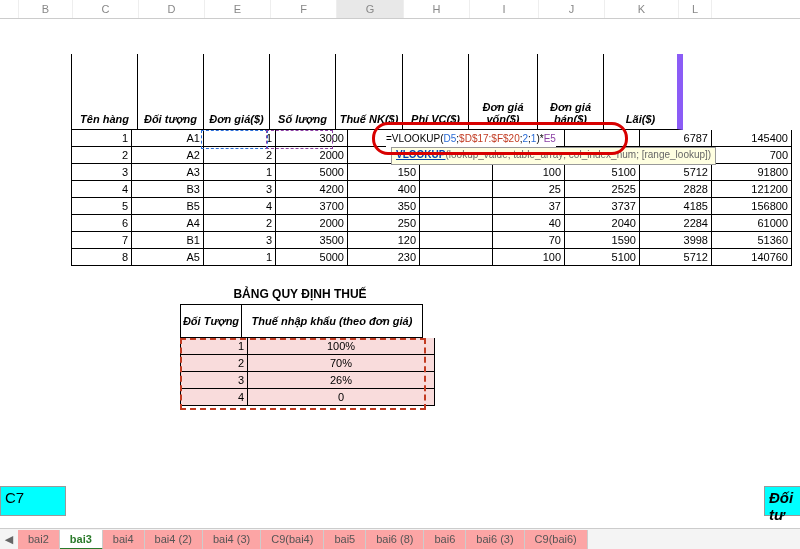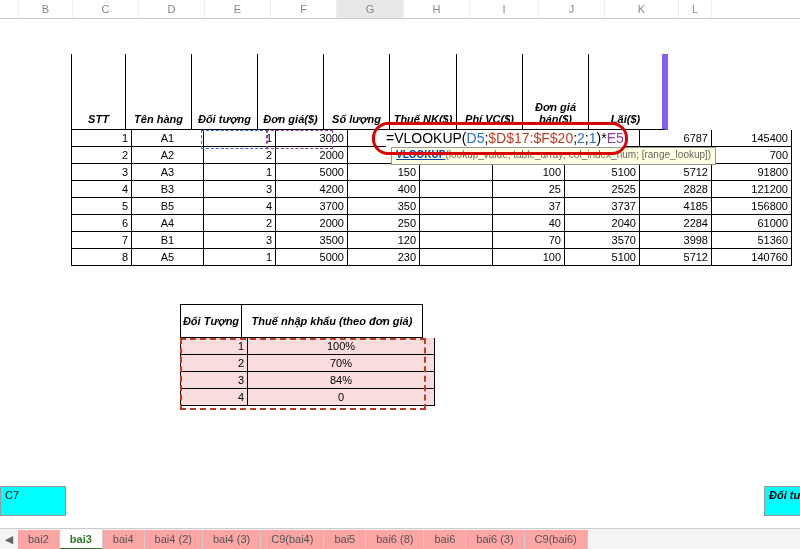--- a/index.html
+++ b/index.html
@@ -8,23 +8,23 @@
 .col-head div{flex:0 0 auto;text-align:center;color:#888;font-size:11px;line-height:18px;border-right:1px solid #eee}
 .colA{width:18px}
 .colB{width:53px}.colC{width:65px}.colD{width:65px}.colE{width:65px}.colF{width:65px}.colG{width:66px}.colH{width:65px}.colI{width:68px}.colJ{width:65px}.colK{width:73px}.colL{width:32px}
 .title-row{position:absolute;left:71px;top:36px;width:650px;height:18px;border:1px solid #000;text-align:center;font-weight:bold;font-size:12px;line-height:18px}
 .hdr-row{position:absolute;left:71px;top:54px;height:76px;display:flex}
 .hdr-row div{border-left:1px solid #000;border-bottom:1px solid #000;border-top:none;display:flex;align-items:flex-end;justify-content:center;font-style:italic;font-weight:bold;padding-bottom:4px;text-align:center}
 .hdr-row div:last-child{border-right:6px solid #8b5cf6}
 .data-row{position:absolute;left:71px;height:17px;display:flex}
 .data-row div{border-left:1px solid #000;border-bottom:1px solid #000;line-height:16px;padding:0 3px;overflow:hidden;white-space:nowrap}
 .data-row div:last-child{border-right:1px solid #000}
-.r{text-align:right}.l{text-align:center}
+.r{text-align:right}.l{text-align:right}
 .cB{width:53px}.cC{width:65px}.cD{width:65px}.cE{width:65px}.cF{width:65px}.cG{width:66px}.cH{width:65px}.cI{width:68px}.cJ{width:65px}.cK{width:73px}
-.formula{position:absolute;left:386px;top:130px;height:17px;background:#fff;border:none;font-size:14px;line-height:17px;z-index:3;white-space:nowrap}
+.formula{position:absolute;left:386px;top:130px;height:17px;background:#fff;border:none;font-size:10px;line-height:17px;z-index:3;white-space:nowrap}
 .formula .fn{color:#000}
 .formula .ref1{color:#2a6cd6}
 .formula .ref2{color:#c23b22}
 .formula .num{color:#2a6cd6}
 .formula .ref3{color:#8a3fa3}
 .redring{position:absolute;left:372px;top:122px;width:250px;height:27px;border:3px solid #d80000;border-radius:16px;z-index:5;pointer-events:none}
 .hint{position:absolute;left:391px;top:147px;height:16px;background:#ffffe1;border:1px solid #999;font-size:10px;line-height:14px;padding:0 4px;z-index:4;white-space:nowrap}
 .hint .link{color:#0645ad;text-decoration:underline;font-weight:bold}
 .hint .p{color:#666}
 .selD5{position:absolute;left:201px;top:130px;width:65px;height:17px;border:1px dashed #2a6cd6;z-index:2;pointer-events:none}
@@ -32,21 +32,21 @@
 .tax-title{position:absolute;left:180px;top:287px;width:240px;text-align:center;font-weight:bold;font-size:12px}
 .tax-hdr{position:absolute;left:180px;top:304px;display:flex;height:34px}
 .tax-hdr div{border:1px solid #000;display:flex;align-items:center;justify-content:center;font-style:italic;font-weight:bold;text-align:center}
 .tax-hdr div:first-child{width:60px;border-right:none}
 .tax-hdr div:last-child{width:180px}
 .tax-row{position:absolute;left:180px;height:17px;display:flex}
 .tax-row div{border-left:1px solid #000;border-bottom:1px solid #000;background:#f9dcdc;line-height:16px;padding:0 3px}
 .tax-row div:first-child{width:60px;text-align:right}
 .tax-row div:last-child{width:180px;text-align:center;border-right:1px solid #000}
 .selTax{position:absolute;left:180px;top:338px;width:242px;height:68px;border:2px dashed #c23b22;z-index:2;pointer-events:none}
-.cyanbox{position:absolute;background:#00ffff;border:1px solid #999;font-size:11px;padding:2px 4px}
+.cyanbox{position:absolute;background:#00ffff;border:1px solid #999;font-size:15px;padding:2px 4px}
 .cy1{left:0;top:486px;width:56px;height:24px}
 .cy2{left:764px;top:486px;width:36px;height:24px;font-style:italic;font-weight:bold}
 .tabs{position:absolute;left:0;top:528px;width:800px;height:21px;background:#f4f4f4;border-top:1px solid #ccc;display:flex;align-items:center;font-size:11px}
 .tab-nav{width:18px;text-align:center;color:#666}
 .tab{padding:3px 10px;border-right:1px solid #ccc;color:#555;cursor:pointer;background:#fca5a5}
 .tab.active{background:#fff;color:#2a7a2a;font-weight:bold;border-bottom:2px solid #2a7a2a}
 </style>
 </head>
 <body>
 
@@ -61,27 +61,27 @@
     <div class="colG" style="background:#e8e8e8">G</div>
     <div class="colH">H</div>
     <div class="colI">I</div>
     <div class="colJ">J</div>
     <div class="colK">K</div>
     <div class="colL">L</div>
   </div>
 
 
   <div class="hdr-row">
-    <div class="cB">STT</div>
     <div class="cC">Tên hàng</div>
     <div class="cD">Đối tượng</div>
     <div class="cE">Đơn giá($)</div>
     <div class="cF">Số lượng</div>
     <div class="cG">Thuế NK($)</div>
     <div class="cH">Phí VC($)</div>
+    <div class="cI">Đơn giá vốn($)</div>
     <div class="cJ">Đơn giá bán($)</div>
     <div class="cK">Lãi($)</div>
   </div>
 
   <div id="data-rows">
       <div class="data-row" style="top: 130px;">
         <div class="cB r">1</div>
         <div class="cC l">A1</div>
         <div class="cD r">1</div>
         <div class="cE r">3000</div>
@@ -153,21 +153,21 @@
         <div class="cK r">61000</div>
       </div>
       <div class="data-row" style="top: 232px;">
         <div class="cB r">7</div>
         <div class="cC l">B1</div>
         <div class="cD r">3</div>
         <div class="cE r">3500</div>
         <div class="cF r">120</div>
         <div class="cG r"></div>
         <div class="cH r">70</div>
-        <div class="cI r">3570</div>
+        <div class="cI r">1590</div>
         <div class="cJ r">3998</div>
         <div class="cK r">51360</div>
       </div>
       <div class="data-row" style="top: 249px;">
         <div class="cB r">8</div>
         <div class="cC l">A5</div>
         <div class="cD r">1</div>
         <div class="cE r">5000</div>
         <div class="cF r">230</div>
         <div class="cG r"></div>
@@ -182,36 +182,37 @@
   <div class="selE5"></div>
 
   <div class="formula">
     <span class="fn">=VLOOKUP(</span><span class="ref1">D5</span><span>;</span><span class="ref2">$D$17:$F$20</span><span>;</span><span class="num">2</span><span>;</span><span class="num">1</span><span>)*</span><span class="ref3">E5</span>
   </div>
   <div class="redring"></div>
   <div class="hint">
     <span class="link">VLOOKUP</span><span class="p">(lookup_value; table_array; col_index_num; [range_lookup])</span>
   </div>
 
+  <div class="tax-title">BẢNG QUY ĐỊNH THUẾ</div>
   <div class="tax-hdr">
     <div>Đối Tượng</div>
     <div>Thuế nhập khẩu (theo đơn giá)</div>
   </div>
   <div id="tax-rows">
       <div class="tax-row" style="top: 338px;">
         <div>1</div>
         <div>100%</div>
       </div>
       <div class="tax-row" style="top: 355px;">
         <div>2</div>
         <div>70%</div>
       </div>
       <div class="tax-row" style="top: 372px;">
         <div>3</div>
-        <div>84%</div>
+        <div>26%</div>
       </div>
       <div class="tax-row" style="top: 389px;">
         <div>4</div>
         <div>0</div>
       </div>
     </div>
   <div class="selTax"></div>
 
   <div class="cyanbox cy1">C7</div>
   <div class="cyanbox cy2">Đối tư</div>

